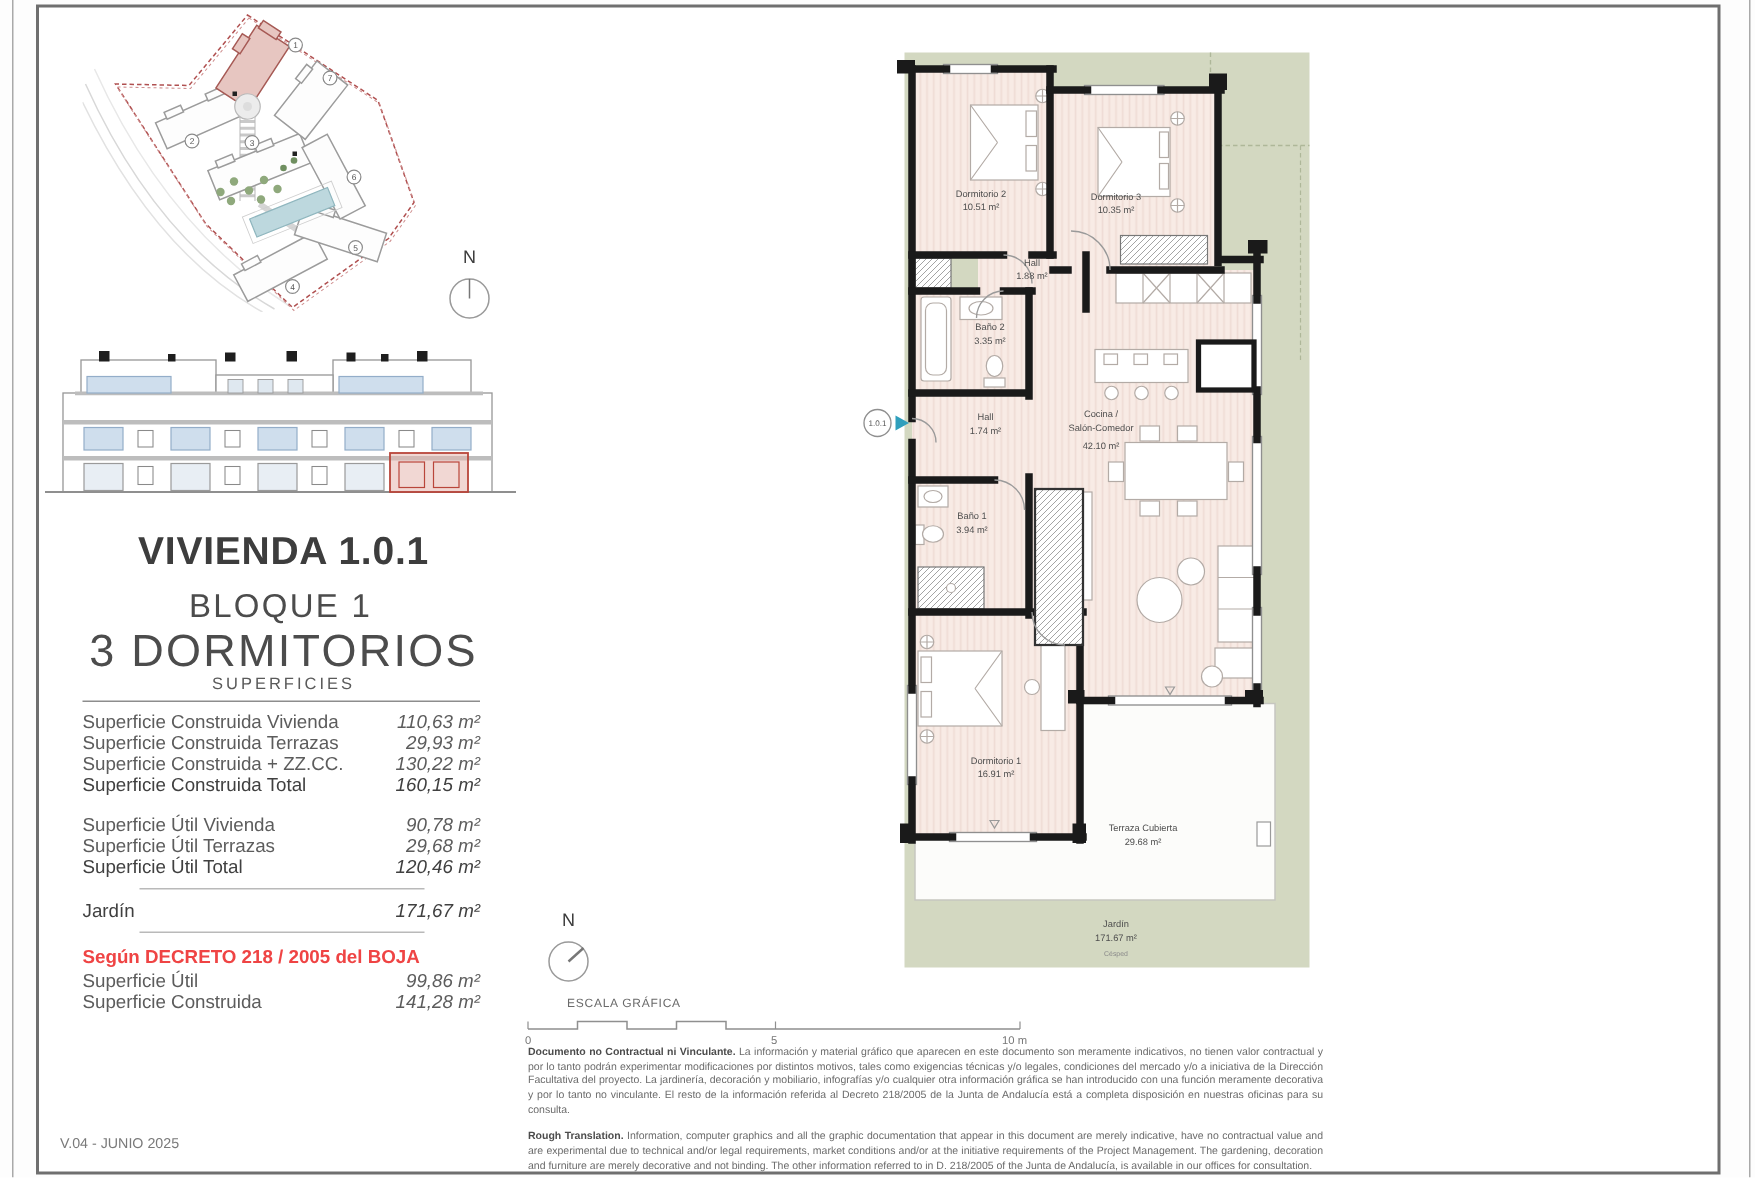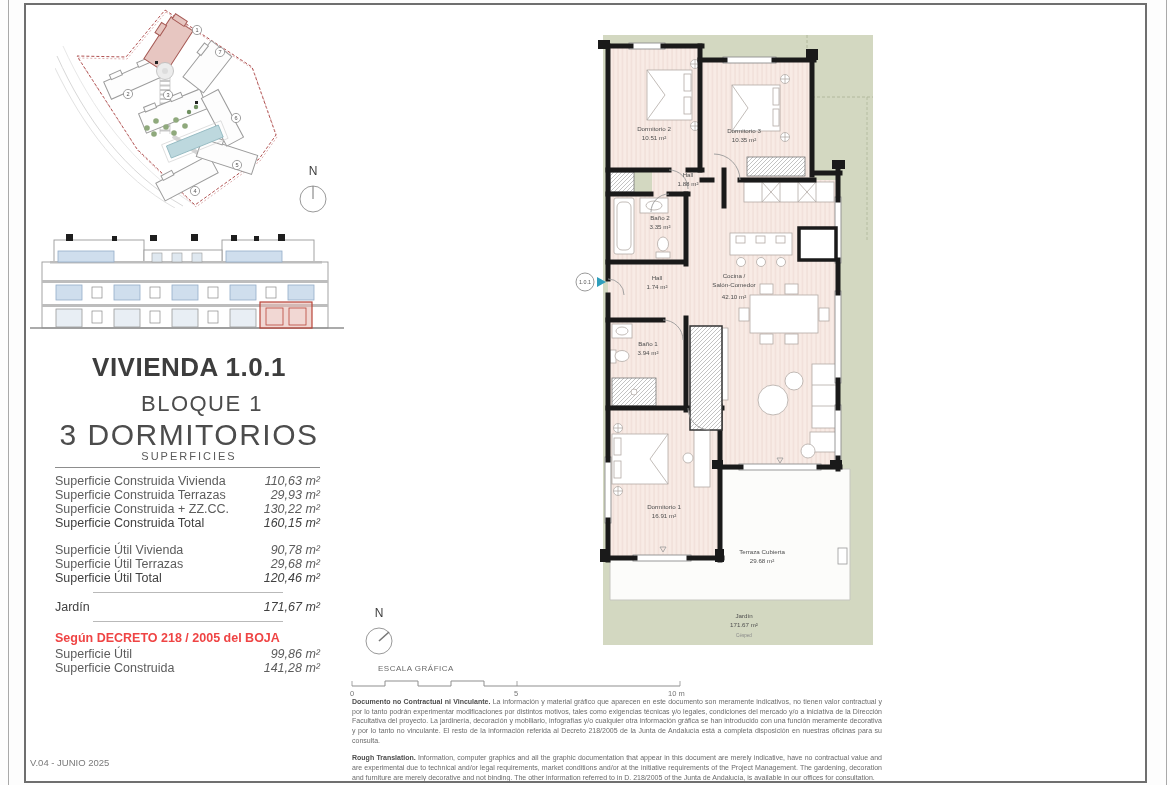--- a/index.html
+++ b/index.html
@@ -2,36 +2,36 @@
 <html><head>
 <meta charset="utf-8">
 <style>
   html,body{margin:0;padding:0;}
   body{width:1170px;height:785px;position:relative;background:#fdfdfd;overflow:hidden;
        font-family:"Liberation Sans",sans-serif;color:#4a4a4a;}
   .edge{position:absolute;top:0;width:1px;height:785px;background:#a9a9a9;}
   .frame{position:absolute;left:24px;top:3px;width:1119px;height:776px;border:2px solid #6f6f6f;background:#fff;}
   .abs{position:absolute;}
   .title{left:30px;top:352px;width:318px;text-align:center;font-size:26px;font-weight:bold;color:#3d3d3d;letter-spacing:.5px;}
-  .block{left:43px;top:391px;width:318px;text-align:center;font-size:22px;color:#4c4c4c;letter-spacing:1.5px;}
+  .block{left:28px;top:391px;width:318px;text-align:center;font-size:22px;color:#4c4c4c;letter-spacing:1.5px;}
   .btype{left:30px;top:418px;width:318px;text-align:center;font-size:30px;color:#4c4c4c;letter-spacing:1.5px;}
   .shdr{left:30px;top:450px;width:318px;text-align:center;font-size:11px;color:#5a5a5a;letter-spacing:2px;}
   .hr1{left:55px;top:467px;width:265px;border-top:1px solid #8d8d8d;height:0;}
   .surf{left:55px;top:474px;width:265px;font-size:12.5px;}
   .srow{display:flex;justify-content:space-between;height:14px;line-height:14px;color:#5c5c5c;}
   .srow .sv{font-style:italic;white-space:nowrap;}
   .srow.b{font-weight:normal;color:#404040;}
   .sgap{height:13px;}
   .sdiv{width:190px;margin:7px auto;border-top:1px solid #b9b9b9;height:0;}
   .decreto{font-weight:bold;color:#ef4444;height:18px;line-height:18px;margin-top:2px;}
   .escala{left:352px;top:664px;font-size:8px;letter-spacing:.5px;color:#6a6a6a;margin-left:26px;}
   .disc{left:352px;top:697px;width:530px;font-size:7px;line-height:1.38;color:#6b6b6b;text-align:justify;}
   .disc p{margin:0 0 8px 0;}
   .disc .lead{font-weight:bold;color:#4c4c4c;}
-  .version{left:30px;top:757px;font-size:9.5px;color:#7a7a7a;}
+  .version{left:40px;top:757px;font-size:9.5px;color:#7a7a7a;}
   svg text{font-family:"Liberation Sans",sans-serif;}
 </style>
 </head>
 <body>
 
 <div class="edge" style="left:8px"></div>
 <div class="edge" style="left:1166px"></div>
 <div class="frame"></div>
 
 <svg class="abs" style="left:55px;top:8px" width="240" height="200" viewBox="0 0 240 200">

